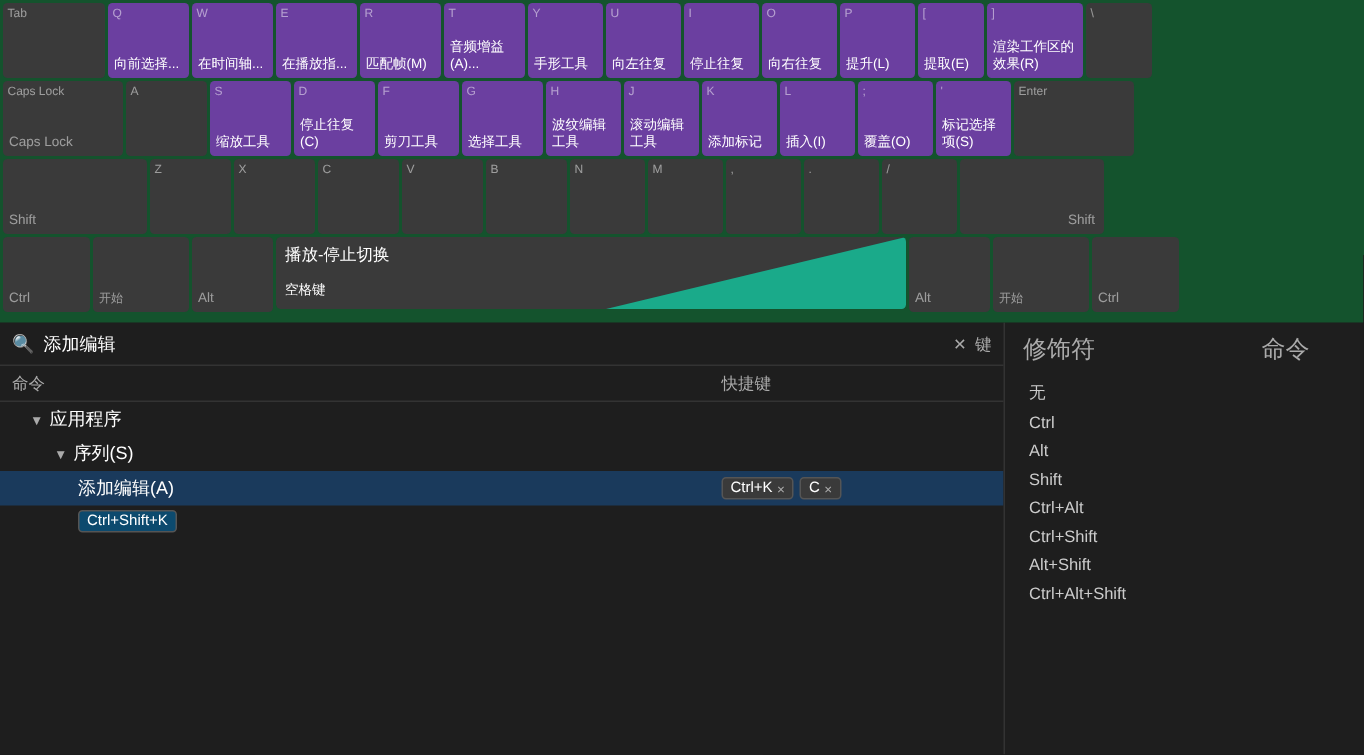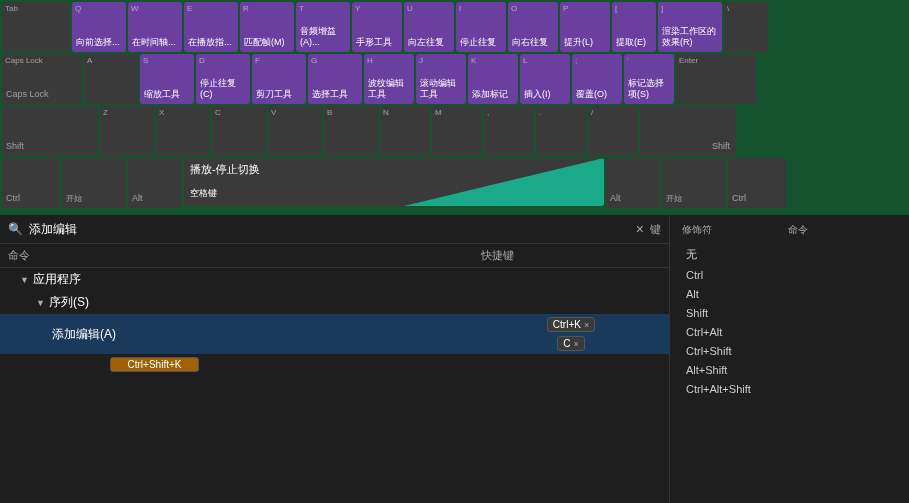--- a/index.html
+++ b/index.html
@@ -190,21 +190,21 @@
     .tree-item {
       display: flex;
       align-items: center;
       padding: 3px 8px;
       cursor: pointer;
       font-size: 12px;
     }
     .tree-item.selected { background: #1a3a5c; }
 
     .tree-item-label { flex: 1; }
-    .tree-item-shortcut { width: 180px; display: flex; align-items: center; gap: 4px; flex-direction: column; }
+    .tree-item-shortcut { width: 180px; display: flex; align-items: center; gap: 4px; }
 
     .indent-1 { padding-left: 20px; }
     .indent-2 { padding-left: 36px; }
     .indent-3 { padding-left: 52px; }
 
     .shortcut-badge {
       background: #3a3a3a;
       border: 1px solid #555;
       border-radius: 3px;
       padding: 1px 5px;
@@ -215,43 +215,42 @@
       gap: 3px;
     }
 
     .shortcut-badge .badge-x {
       color: #aaa;
       font-size: 9px;
       cursor: pointer;
     }
 
     .shortcut-badge-plain {
-      background: #a16207;
+      background: #0c4a6e;
       border: 1px solid #555;
       border-radius: 3px;
-      padding: 1px 17px;
+      padding: 1px 5px;
       font-size: 10px;
       color: #fff;
-      margin-left: 25px;
     }
 
     
     .right-panel {
       flex: 1;
       padding: 8px 12px;
       display: flex;
       flex-direction: column;
     }
 
     .right-panel-header {
       color: #aaa;
-      font-size: 10px;
+      font-size: 16px;
       margin-bottom: 8px;
       display: flex;
-      gap: 76px;
+      gap: 111px;
     }
 
     .modifier-list {
       display: flex;
       flex-direction: column;
       gap: 3px;
     }
 
     .modifier-item {
       display: flex;

